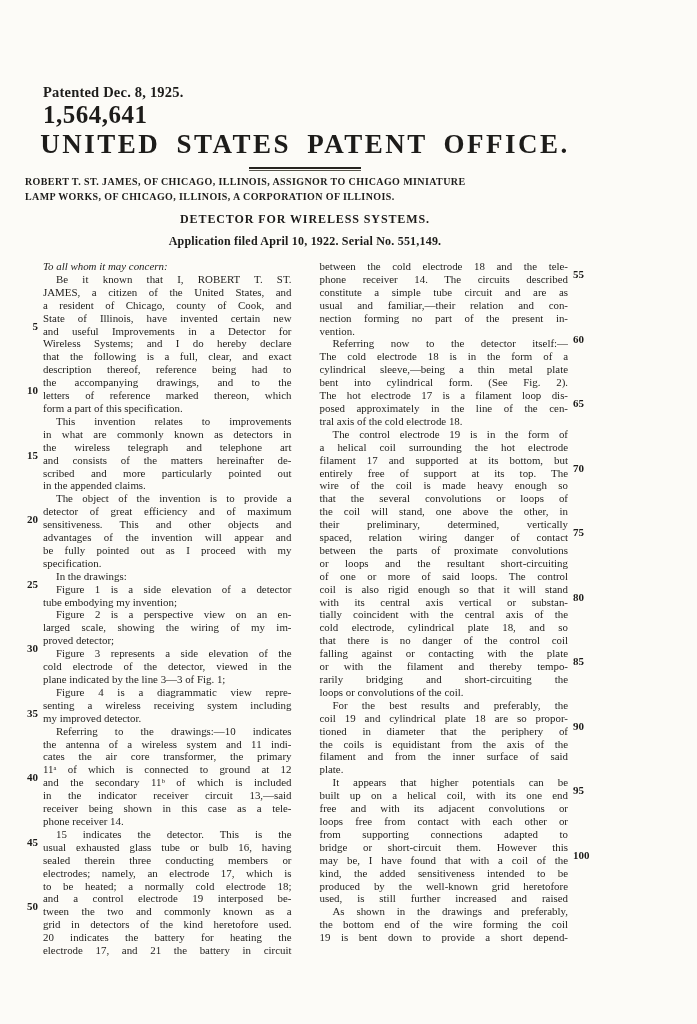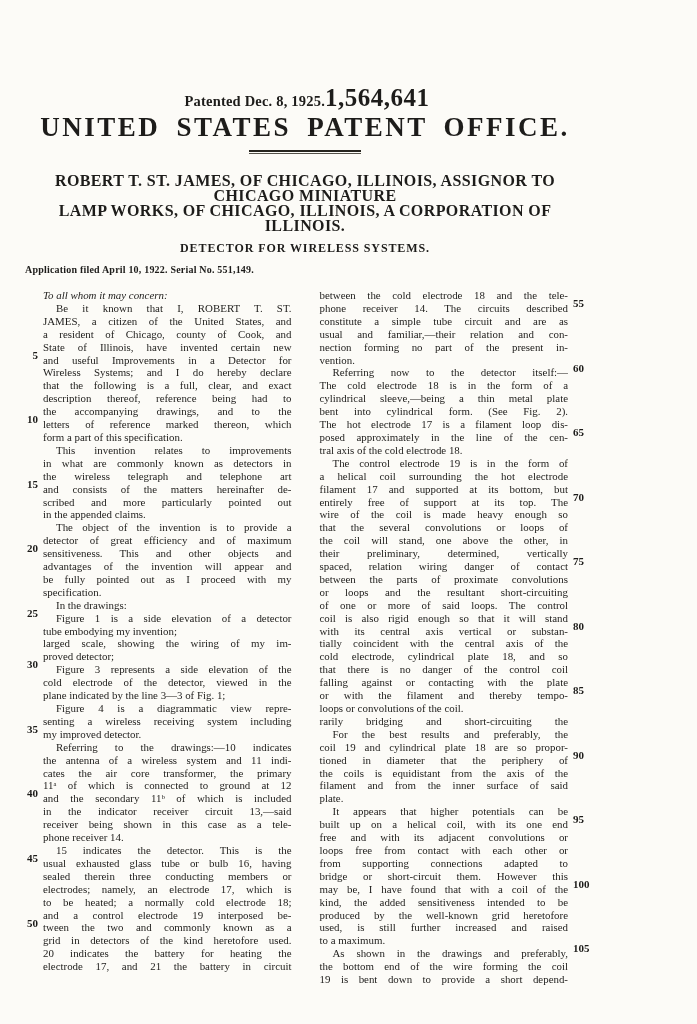--- a/index.html
+++ b/index.html
@@ -9,48 +9,49 @@
     width:697px; height:1024px;
     margin:0 auto;
     background:#fcfbf7;
     color:#1d1c1a;
     font-family:"Liberation Serif", "DejaVu Serif", serif;
     overflow:hidden;
   }
   .content{ width:560px; margin-left:25px; padding-top:84px; }
 
   .patent-row{
-    display:flex; justify-content:center; align-items:baseline;
+    display:flex; justify-content:flex-end; align-items:baseline;
     padding:0 14px 0 18px;
+    flex-direction:column;
   }
   .patented{ font-size:14.5px; font-weight:bold; letter-spacing:0.2px; }
   .patent-number{ font-size:25px; font-weight:bold; letter-spacing:0.5px; }
 
   .office-title{
     text-align:center;
     font-size:27px; font-weight:bold;
     letter-spacing:2.5px; word-spacing:7px;
     line-height:31px;
   }
   .title-rule{
     width:112px; height:4px; margin:7px auto 0;
     border-top:2px solid #26241f;
     border-bottom:1px solid #55524a;
   }
   .assignment{
-    margin-top:19px; text-align:center;
-    font-weight:bold; font-size:16px; line-height:15px; letter-spacing:0.4px;
+    margin-top:3px; text-align:left;
+    font-weight:bold; font-size:10px; line-height:15px; letter-spacing:0.4px;
   }
   .invention-title{
     margin-top:9px; text-align:center;
     font-weight:bold; font-size:12px; letter-spacing:0.9px; line-height:13px;
   }
   .application{
-    margin-top:9px; 
-    font-weight:bold; font-size:10px; letter-spacing:0.2px; line-height:12px;
+    margin-top:9px; text-align:center;
+    font-weight:bold; font-size:12px; letter-spacing:0.2px; line-height:12px;
   }
 
   .columns{ display:flex; gap:28px; padding:0 17px 0 18px; margin-top:13px; }
   .col{ flex:1; min-width:0; }
 
   .tline{
     position:relative;
     height:12.92px; line-height:12.9px;
     font-size:10.9px;
   }
@@ -112,20 +113,21 @@
           <div class="tline">in the appended claims.</div>
           <div class="tline just indent">The object of the invention is to provide a</div>
           <div class="tline just">detector of great efficiency and of maximum<span class="lnum">20</span></div>
           <div class="tline just">sensitiveness. This and other objects and</div>
           <div class="tline just">advantages of the invention will appear and</div>
           <div class="tline just">be fully pointed out as I proceed with my</div>
           <div class="tline">specification.</div>
           <div class="tline indent">In the drawings:<span class="lnum">25</span></div>
           <div class="tline just indent">Figure 1 is a side elevation of a detector</div>
           <div class="tline">tube embodying my invention;</div>
+          <div class="tline just indent">Figure 2 is a perspective view on an en-</div>
           <div class="tline just">larged scale, showing the wiring of my im-</div>
           <div class="tline">proved detector;<span class="lnum">30</span></div>
           <div class="tline just indent">Figure 3 represents a side elevation of the</div>
           <div class="tline just">cold electrode of the detector, viewed in the</div>
           <div class="tline">plane indicated by the line 3—3 of Fig. 1;</div>
           <div class="tline just indent">Figure 4 is a diagrammatic view repre-</div>
           <div class="tline just">senting a wireless receiving system including<span class="lnum">35</span></div>
           <div class="tline">my improved detector.</div>
           <div class="tline just indent">Referring to the drawings:—10 indicates</div>
           <div class="tline just">the antenna of a wireless system and 11 indi-</div>
@@ -172,39 +174,38 @@
           <div class="tline just">between the parts of proximate convolutions</div>
           <div class="tline just">or loops and the resultant short-circuiting</div>
           <div class="tline just">of one or more of said loops. The control</div>
           <div class="tline just">coil is also rigid enough so that it will stand<span class="lnum">80</span></div>
           <div class="tline just">with its central axis vertical or substan-</div>
           <div class="tline just">tially coincident with the central axis of the</div>
           <div class="tline just">cold electrode, cylindrical plate 18, and so</div>
           <div class="tline just">that there is no danger of the control coil</div>
           <div class="tline just">falling against or contacting with the plate<span class="lnum">85</span></div>
           <div class="tline just">or with the filament and thereby tempo-</div>
+          <div class="tline just">rarily bridging and short-circuiting the</div>
           <div class="tline">loops or convolutions of the coil.</div>
-          <div class="tline just">rarily bridging and short-circuiting the</div>
           <div class="tline just indent">For the best results and preferably, the</div>
           <div class="tline just">coil 19 and cylindrical plate 18 are so propor-<span class="lnum">90</span></div>
           <div class="tline just">tioned in diameter that the periphery of</div>
           <div class="tline just">the coils is equidistant from the axis of the</div>
           <div class="tline just">filament and from the inner surface of said</div>
           <div class="tline">plate.</div>
           <div class="tline just indent">It appears that higher potentials can be<span class="lnum">95</span></div>
           <div class="tline just">built up on a helical coil, with its one end</div>
           <div class="tline just">free and with its adjacent convolutions or</div>
           <div class="tline just">loops free from contact with each other or</div>
           <div class="tline just">from supporting connections adapted to</div>
           <div class="tline just">bridge or short-circuit them. However this<span class="lnum">100</span></div>
           <div class="tline just">may be, I have found that with a coil of the</div>
           <div class="tline just">kind, the added sensitiveness intended to be</div>
           <div class="tline just">produced by the well-known grid heretofore</div>
           <div class="tline just">used, is still further increased and raised</div>
-          <div class="tline">to a maximum.<span class="lnum">105</span></div>
           <div class="tline just indent">As shown in the drawings and preferably,</div>
           <div class="tline just">the bottom end of the wire forming the coil</div>
           <div class="tline just">19 is bent down to provide a short depend-</div>
         </div>
     </div>
 
   </div>
 </div>
 
 </body></html>

